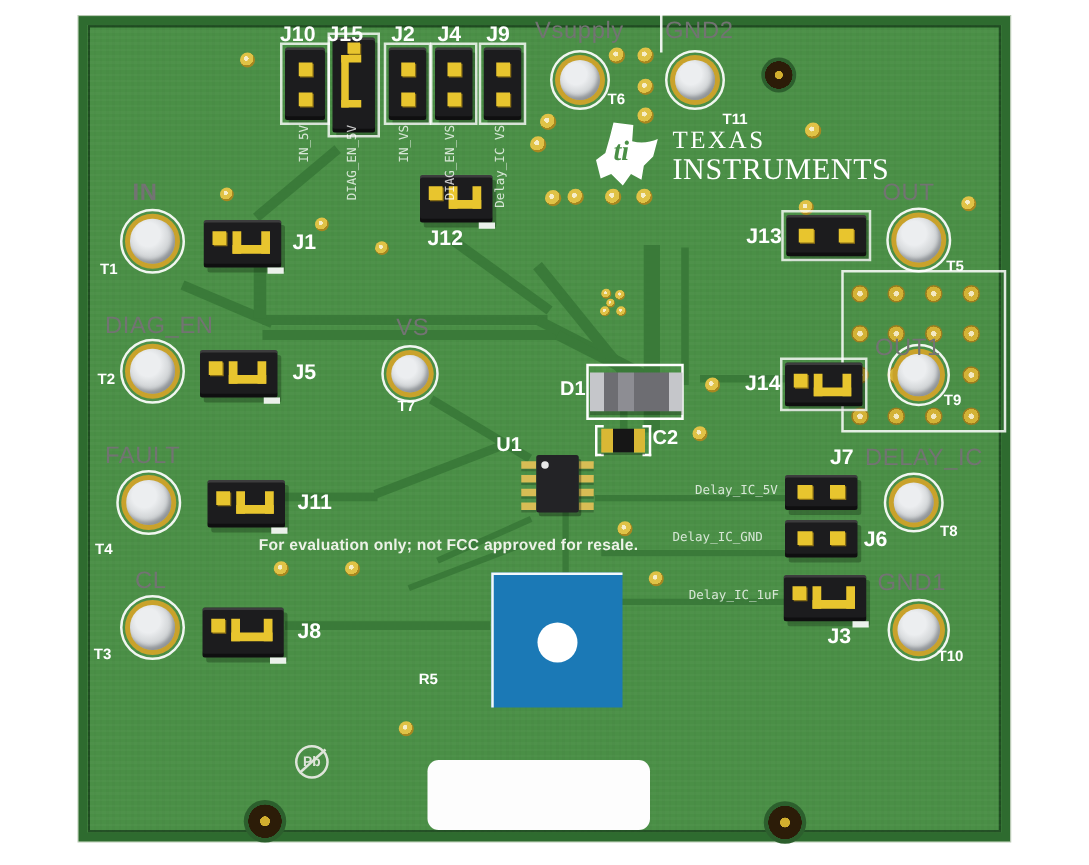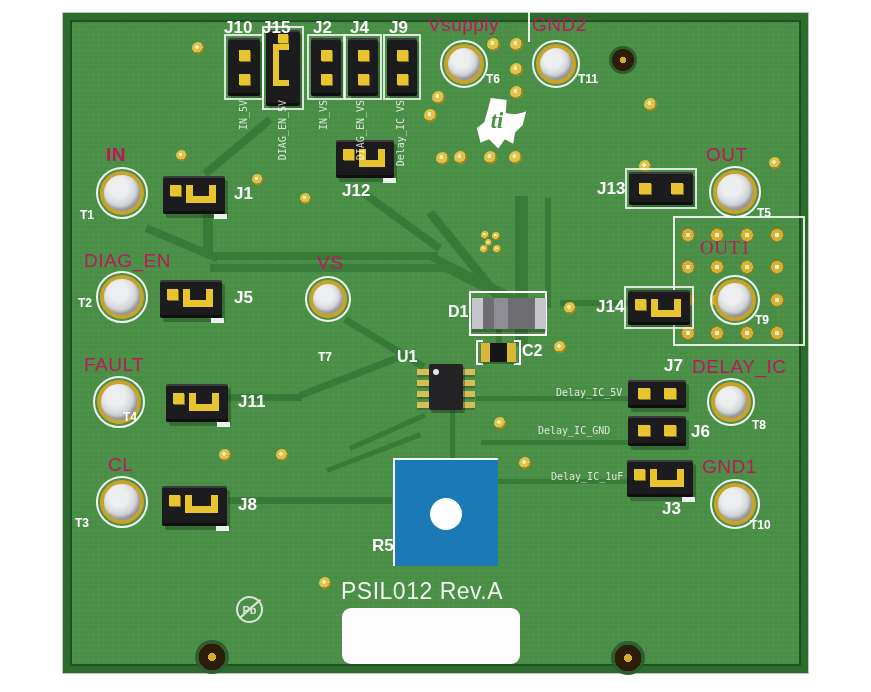--- a/index.html
+++ b/index.html
@@ -19,21 +19,21 @@
        background:radial-gradient(circle, #f3e9c2 0 22%, #d3b236 23% 58%, #9c7d1d 59% 100%);}
   .mount{position:absolute;border-radius:50%;z-index:3;
        background:radial-gradient(circle, #d2ae2e 0 16%, #2c1c08 17% 55%, #2c5f2d 56% 100%);}
   .tp{position:absolute;border:2px solid rgba(255,255,255,.92);border-radius:50%;padding:2px;
       box-sizing:border-box;z-index:4;}
   .tp-gold{width:100%;height:100%;border-radius:50%;background:#c9a22b;
       display:flex;align-items:center;justify-content:center;}
   .tp-metal{width:80%;height:80%;border-radius:50%;
       background:radial-gradient(circle at 40% 35%, #eceef0 0 30%, #d3d6d8 55%, #b5b9bc 80%, #a3a7aa 100%);
       box-shadow:inset -2px -3px 3px rgba(90,95,100,.45);}
-  .tp-name{position:absolute;color:#be185d;font-size:19px;letter-spacing:.5px;z-index:5;white-space:nowrap;}
+  .tp-name{position:absolute;color:#737373;font-size:19px;letter-spacing:.5px;z-index:5;white-space:nowrap;}
   .tp-ref{position:absolute;color:#fff;font-size:12px;font-weight:bold;z-index:5;}
   .jmp{position:absolute;background:#1c1c1e;border-radius:2px;z-index:4;
        box-shadow:inset 0 2px 0 rgba(255,255,255,.14), inset 0 -3px 0 rgba(0,0,0,.45), 3px 4px 0 rgba(10,30,10,.3);}
   .jmp.silkbox::before{content:'';position:absolute;left:-4px;top:-4px;right:-4px;bottom:-4px;
        border:2px solid rgba(255,255,255,.8);}
   .jmp.tick::after{content:'';position:absolute;right:-2px;bottom:-5px;width:13px;height:5px;
        background:rgba(255,255,255,.9);}
   .pin{position:absolute;background:#e8c52e;box-shadow:1px 1px 0 #8a6f14;}
   .shunt-u{position:absolute;border:7px solid #e8c52e;border-top:none;box-sizing:border-box;}
   .shunt-sq{position:absolute;background:#e8c52e;box-shadow:1px 1px 0 #8a6f14;}
@@ -110,20 +110,24 @@
   </div>
 
   <div class="silkbox-rect" style="left:673px;top:216px;width:128px;height:126px;"></div>
   <div class="silkline" style="left:528px;top:12px;width:2px;height:30px;"></div>
 
   <div class="ti-logo">
     <svg width="56" height="62" viewBox="0 0 60 64">
       <path fill="#ffffff" d="M18,1 L35,3 L34,17 C42,19 49,18 56,15 L52,30 L44,38 L42,50 L33,45 L26,55 L16,45 L7,49 L3,33 L11,27 L15,13 Z"></path>
       <text x="18" y="33" font-family="Liberation Serif, serif" font-style="italic" font-weight="bold" font-size="24" fill="#4a8f46">ti</text>
     </svg>
+    <div class="ti-text">
+      <div class="ti-line1">TEXAS</div>
+      <div class="ti-line2">INSTRUMENTS</div>
+    </div>
   </div>
 
   <div class="d1-silk"></div>
   <div class="d1-body"></div>
   <div class="comp-label" style="left:448px;top:303px;">D1</div>
 
   <div class="c2-silk-l"></div>
   <div class="c2-silk-r"></div>
   <div class="c2-body"></div>
   <div class="comp-label" style="left:522px;top:342px;">C2</div>
@@ -135,27 +139,27 @@
   <div class="u1-pin" style="left:417px;top:391px;"></div>
   <div class="u1-pin" style="left:417px;top:402px;"></div>
   <div class="u1-pin" style="left:463px;top:369px;"></div>
   <div class="u1-pin" style="left:463px;top:380px;"></div>
   <div class="u1-pin" style="left:463px;top:391px;"></div>
   <div class="u1-pin" style="left:463px;top:402px;"></div>
   <div class="comp-label" style="left:397px;top:348px;">U1</div>
 
   <div class="r5-body"></div>
   <div class="r5-dot"></div>
-  <div class="comp-label" style="left:372px;top:536px;font-size:17px;">R5</div>
+  <div class="comp-label" style="left:335px;top:536px;font-size:12px;">R5</div>
 
   <div class="pbmark">
       <span>Pb</span>
     </div>
-  <div class="board-name">PSIL012 Rev.A</div>
   <div class="white-label"></div>
+  <div class="notice">For evaluation only; not FCC approved for resale.</div>
 <div class="tp" style="left: 96px; top: 167px; width: 52px; height: 52px;">
       <div class="tp-gold">
         <div class="tp-metal"></div>
       </div>
     </div>
     <div class="tp-name" style="left: 106px; top: 144px; font-weight: bold;">IN</div>
     <div class="tp-ref" style="left: 80px; top: 208px;">T1</div>
     <div class="tp" style="left: 96px; top: 271px; width: 52px; height: 52px;">
       <div class="tp-gold">
         <div class="tp-metal"></div>
@@ -169,70 +173,70 @@
       </div>
     </div>
     <div class="tp-name" style="left: 108px; top: 454px; text-align: center;">CL</div>
     <div class="tp-ref" style="left: 75px; top: 516px;">T3</div>
     <div class="tp" style="left: 93px; top: 376px; width: 52px; height: 52px;">
       <div class="tp-gold">
         <div class="tp-metal"></div>
       </div>
     </div>
     <div class="tp-name" style="left: 84px; top: 354px;">FAULT</div>
-    <div class="tp-ref" style="left: 76px; top: 410px; margin-left: 47px;">T4</div>
+    <div class="tp-ref" style="left: 76px; top: 432px;">T4</div>
     <div class="tp" style="left: 709px; top: 166px; width: 52px; height: 52px;">
       <div class="tp-gold">
         <div class="tp-metal"></div>
       </div>
     </div>
     <div class="tp-name" style="left: 706px; top: 144px;">OUT</div>
     <div class="tp-ref" style="left: 757px; top: 206px;">T5</div>
     <div class="tp" style="left: 440px; top: 40px; width: 48px; height: 48px;">
       <div class="tp-gold">
         <div class="tp-metal"></div>
       </div>
     </div>
     <div class="tp-name" style="left: 428px; top: 14px;">Vsupply</div>
     <div class="tp-ref" style="left: 486px; top: 72px;">T6</div>
     <div class="tp" style="left: 305px; top: 276px; width: 46px; height: 46px;">
       <div class="tp-gold">
         <div class="tp-metal"></div>
       </div>
     </div>
     <div class="tp-name" style="left: 317px; top: 252px;">VS</div>
-    <div class="tp-ref" style="left: 318px; top: 318px; margin-top: 32px;">T7</div>
+    <div class="tp-ref" style="left: 318px; top: 318px;">T7</div>
     <div class="tp" style="left: 707px; top: 378px; width: 48px; height: 48px;">
       <div class="tp-gold">
         <div class="tp-metal"></div>
       </div>
     </div>
     <div class="tp-name" style="left: 692px; top: 356px;">DELAY_IC</div>
     <div class="tp-ref" style="left: 752px; top: 418px;">T8</div>
     <div class="tp" style="left: 710px; top: 275px; width: 50px; height: 50px;">
       <div class="tp-gold">
         <div class="tp-metal"></div>
       </div>
     </div>
-    <div class="tp-name" style="left: 700px; top: 237px; font-family: Liberation Serif, serif;">OUT1</div>
+    <div class="tp-name" style="left: 700px; top: 268px;">OUT1</div>
     <div class="tp-ref" style="left: 755px; top: 313px;">T9</div>
     <div class="tp" style="left: 710px; top: 479px; width: 50px; height: 50px;">
       <div class="tp-gold">
         <div class="tp-metal"></div>
       </div>
     </div>
     <div class="tp-name" style="left: 702px; top: 456px;">GND1</div>
     <div class="tp-ref" style="left: 750px; top: 518px;">T10</div>
     <div class="tp" style="left: 532px; top: 40px; width: 48px; height: 48px;">
       <div class="tp-gold">
         <div class="tp-metal"></div>
       </div>
     </div>
     <div class="tp-name" style="left: 532px; top: 14px;">GND2</div>
-    <div class="tp-ref" style="left: 578px; top: 72px; text-align: center;">T11</div>
+    <div class="tp-ref" style="left: 578px; top: 88px; text-align: center;">T11</div>
     <div class="jmp silkbox" style="left: 228px; top: 38px; width: 32px; height: 58px;">
       <div class="pin" style="left: 10.5px; top: 12px; width: 11px; height: 11px;"></div>
       <div class="pin" style="left: 10.5px; top: 36px; width: 11px; height: 11px;"></div>
     </div>
     <div class="jref" style="left: 224px; top: 18px;">J10</div>
     <div class="jmp silkbox" style="left: 266px; top: 30px; width: 34px; height: 76px;">
       <div class="vshunt" style="left: 7px; top: 14px; width: 16px; height: 42px;"></div>
       <div class="pin" style="left: 12px; top: 4px; width: 10px; height: 9px;"></div>
     </div>
     <div class="jref" style="left: 262px; top: 18px;">J15</div>

